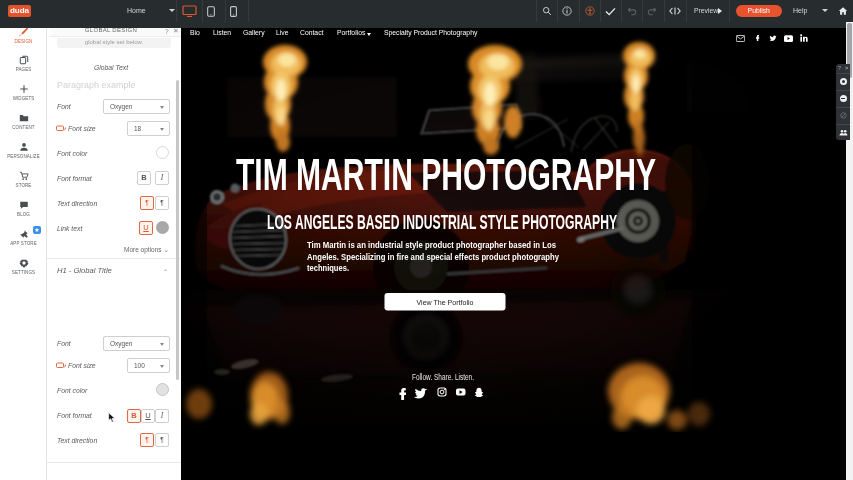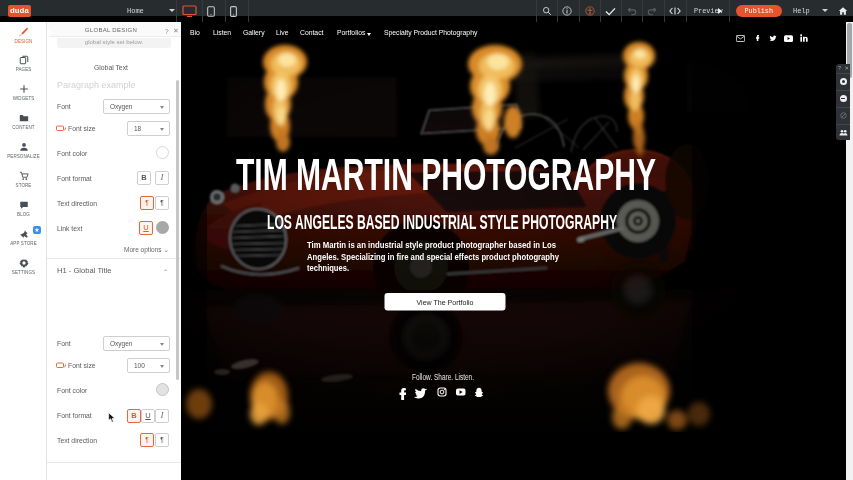--- a/index.html
+++ b/index.html
@@ -1,30 +1,30 @@
 <!DOCTYPE html>
 <html><head>
 <meta charset="utf-8">
 <style>
   * { margin:0; padding:0; box-sizing:border-box; }
   html,body { width:853px; height:480px; overflow:hidden; background:#000; font-family:"Liberation Sans", sans-serif; }
   .abs { position:absolute; }
   
-  #topbar { position:absolute; left:0; top:0; width:853px; height:16px; background:#272c2f; z-index:50;font-family:Liberation Mono, monospace; }
+  #topbar { position:absolute; left:0; top:0; width:853px; height:28px; background:#272c2f; z-index:50; }
   #topbar .div { position:absolute; top:0; width:1px; height:22px; background:#353a3d; }
   .tbtxt { position:absolute; color:#d6d8da; font-size:7px; line-height:22px; }
   
   #sidebar { position:absolute; left:0; top:22px; width:47px; height:458px; background:#ffffff; border-right:1px solid #e3e3e3; z-index:40; }
   .sbitem { position:absolute; left:0; width:47px; text-align:center; }
   .sbitem .lbl { display:block; font-size:4.5px; letter-spacing:.1px; color:#5d6165; margin-top:2px; }
   .sbitem svg { display:block; margin:0 auto; }
   
   #panel { position:absolute; left:47px; top:22px; width:134px; height:458px; background:#fff; z-index:30; box-shadow:1px 0 3px rgba(0,0,0,.25); }
   #phead { position:absolute; left:0; top:0; width:134px; height:15px; background:#fafafa; border-bottom:1px solid #ececec; }
-  .plabel { position:absolute; font-size:6.8px; color:#5a5a5a; }
+  .plabel { position:absolute; font-size:6.8px; color:#5a5a5a;font-style:italic; }
   .pselect { position:absolute; height:15px; background:#fff; border:1px solid #cfcfcf; border-radius:2px; font-size:6.5px; color:#555; line-height:13px; padding-left:6px; }
   .pselect:after { content:""; position:absolute; right:5px; top:6px; border-left:2.5px solid transparent; border-right:2.5px solid transparent; border-top:3px solid #888; }
   .pbtn { position:absolute; width:14px; height:14px; background:#fff; border:1px solid #cfcfcf; border-radius:2px; font-size:7.5px; color:#555; text-align:center; line-height:12px; }
   .pbtn.or { border-color:#e0693f; color:#d95b2f; background:#fdf3ee; }
   
   #site { position:absolute; left:47px; top:22px; width:806px; height:410px; background:#000; overflow:hidden; z-index:10; }
   #sitenav { position:absolute; left:0; top:0; width:806px; height:22px; }
   .nav-it { color:#fff; font-size:6.8px; }
   
   #rtools { position:absolute; left:836px; top:64px; width:14px; height:76px; background:#2e3236; border-radius:3px 0 0 3px; z-index:60; }

